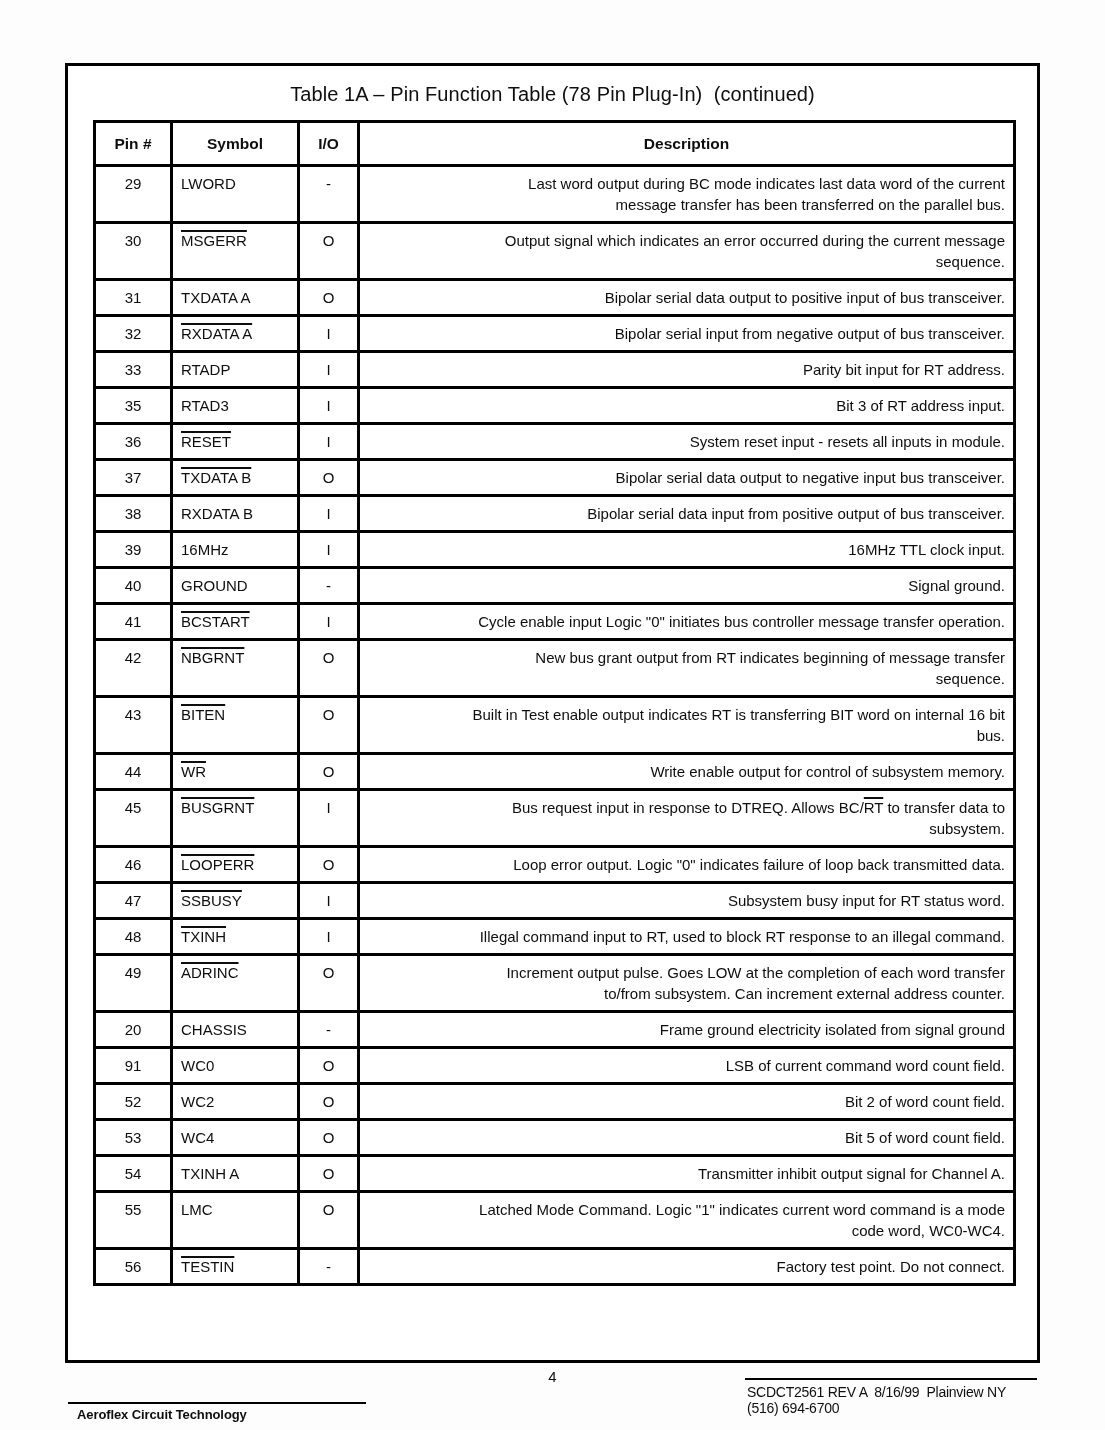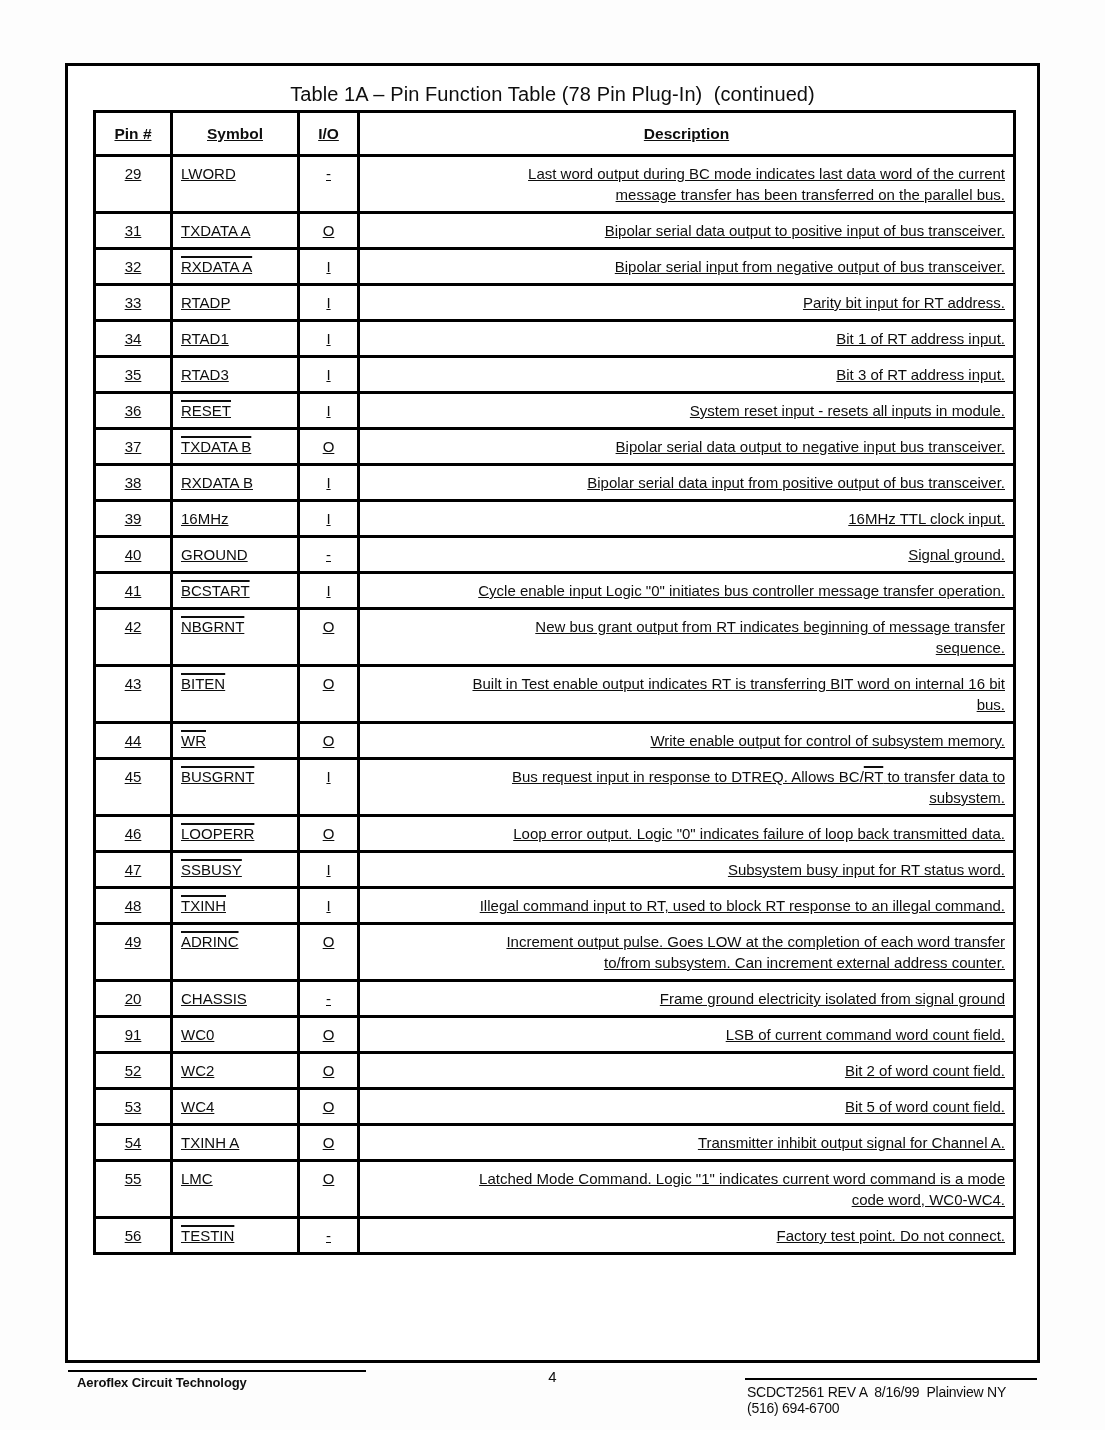--- a/index.html
+++ b/index.html
@@ -19,25 +19,24 @@
     background:#fff;
   }
   .page-title{
     position:absolute;left:0;right:0;top:83px;
     text-align:center;
     font-size:20px;font-weight:normal;
     letter-spacing:0.1px;
     white-space:pre-wrap;
   }
   table.pin-table{
-    position:absolute;left:93px;top:110px;
+    position:absolute;left:93px;top:120px;
     width:920px;
     border-collapse:collapse;
     table-layout:fixed;
-    text-decoration:underline;
   }
   .pin-table th,.pin-table td{
     border:3px solid #000;
     box-sizing:border-box;
   }
   .pin-table th{
     font-size:15.5px;font-weight:bold;
     text-align:center;
     padding:10px 4px;
     line-height:21px;
@@ -50,21 +49,21 @@
     padding:6px 8px;
     background:#fff;
   }
   .c-pin{text-align:center;}
   .c-sym{}
   .c-io{text-align:center;}
   .c-desc{text-align:right;padding:6px 8px 7px 12px;}
   .desc-line{white-space:nowrap;}
   .ov{text-decoration:overline;text-decoration-thickness:1.5px;}
   .footer-left{
-    position:absolute;left:68px;top:1370px;width:298px;
+    position:absolute;left:68px;top:1402px;width:298px;
     border-top:2px solid #000;
     box-sizing:border-box;
     padding:3px 0 0 9px;
     font-size:13px;font-weight:bold;
     letter-spacing:-0.1px;
   }
   .page-number{
     position:absolute;left:0;top:1368px;width:1105px;
     text-align:center;
     font-size:15px;
@@ -105,20 +104,29 @@
       <tr>
         <td class="c-pin">29</td>
         <td class="c-sym"><span>LWORD</span></td>
         <td class="c-io">-</td>
         <td class="c-desc">
           <div class="desc-line"><span>Last word output during BC mode indicates last data word of the current</span></div>
           <div class="desc-line"><span>message transfer has been transferred on the parallel bus.</span></div>
         </td>
       </tr>
       <tr>
+        <td class="c-pin">30</td>
+        <td class="c-sym"><span class="ov">MSGERR</span></td>
+        <td class="c-io">O</td>
+        <td class="c-desc">
+          <div class="desc-line"><span>Output signal which indicates an error occurred during the current message</span></div>
+          <div class="desc-line"><span>sequence.</span></div>
+        </td>
+      </tr>
+      <tr>
         <td class="c-pin">31</td>
         <td class="c-sym"><span>TXDATA A</span></td>
         <td class="c-io">O</td>
         <td class="c-desc">
           <div class="desc-line"><span>Bipolar serial data output to positive input of bus transceiver.</span></div>
         </td>
       </tr>
       <tr>
         <td class="c-pin">32</td>
         <td class="c-sym"><span class="ov">RXDATA A</span></td>
@@ -126,28 +134,20 @@
         <td class="c-desc">
           <div class="desc-line"><span>Bipolar serial input from negative output of bus transceiver.</span></div>
         </td>
       </tr>
       <tr>
         <td class="c-pin">33</td>
         <td class="c-sym"><span>RTADP</span></td>
         <td class="c-io">I</td>
         <td class="c-desc">
           <div class="desc-line"><span>Parity bit input for RT address.</span></div>
-        </td>
-      </tr>
-      <tr>
-        <td class="c-pin">34</td>
-        <td class="c-sym"><span>RTAD1</span></td>
-        <td class="c-io">I</td>
-        <td class="c-desc">
-          <div class="desc-line"><span>Bit 1 of RT address input.</span></div>
         </td>
       </tr>
       <tr>
         <td class="c-pin">35</td>
         <td class="c-sym"><span>RTAD3</span></td>
         <td class="c-io">I</td>
         <td class="c-desc">
           <div class="desc-line"><span>Bit 3 of RT address input.</span></div>
         </td>
       </tr>

